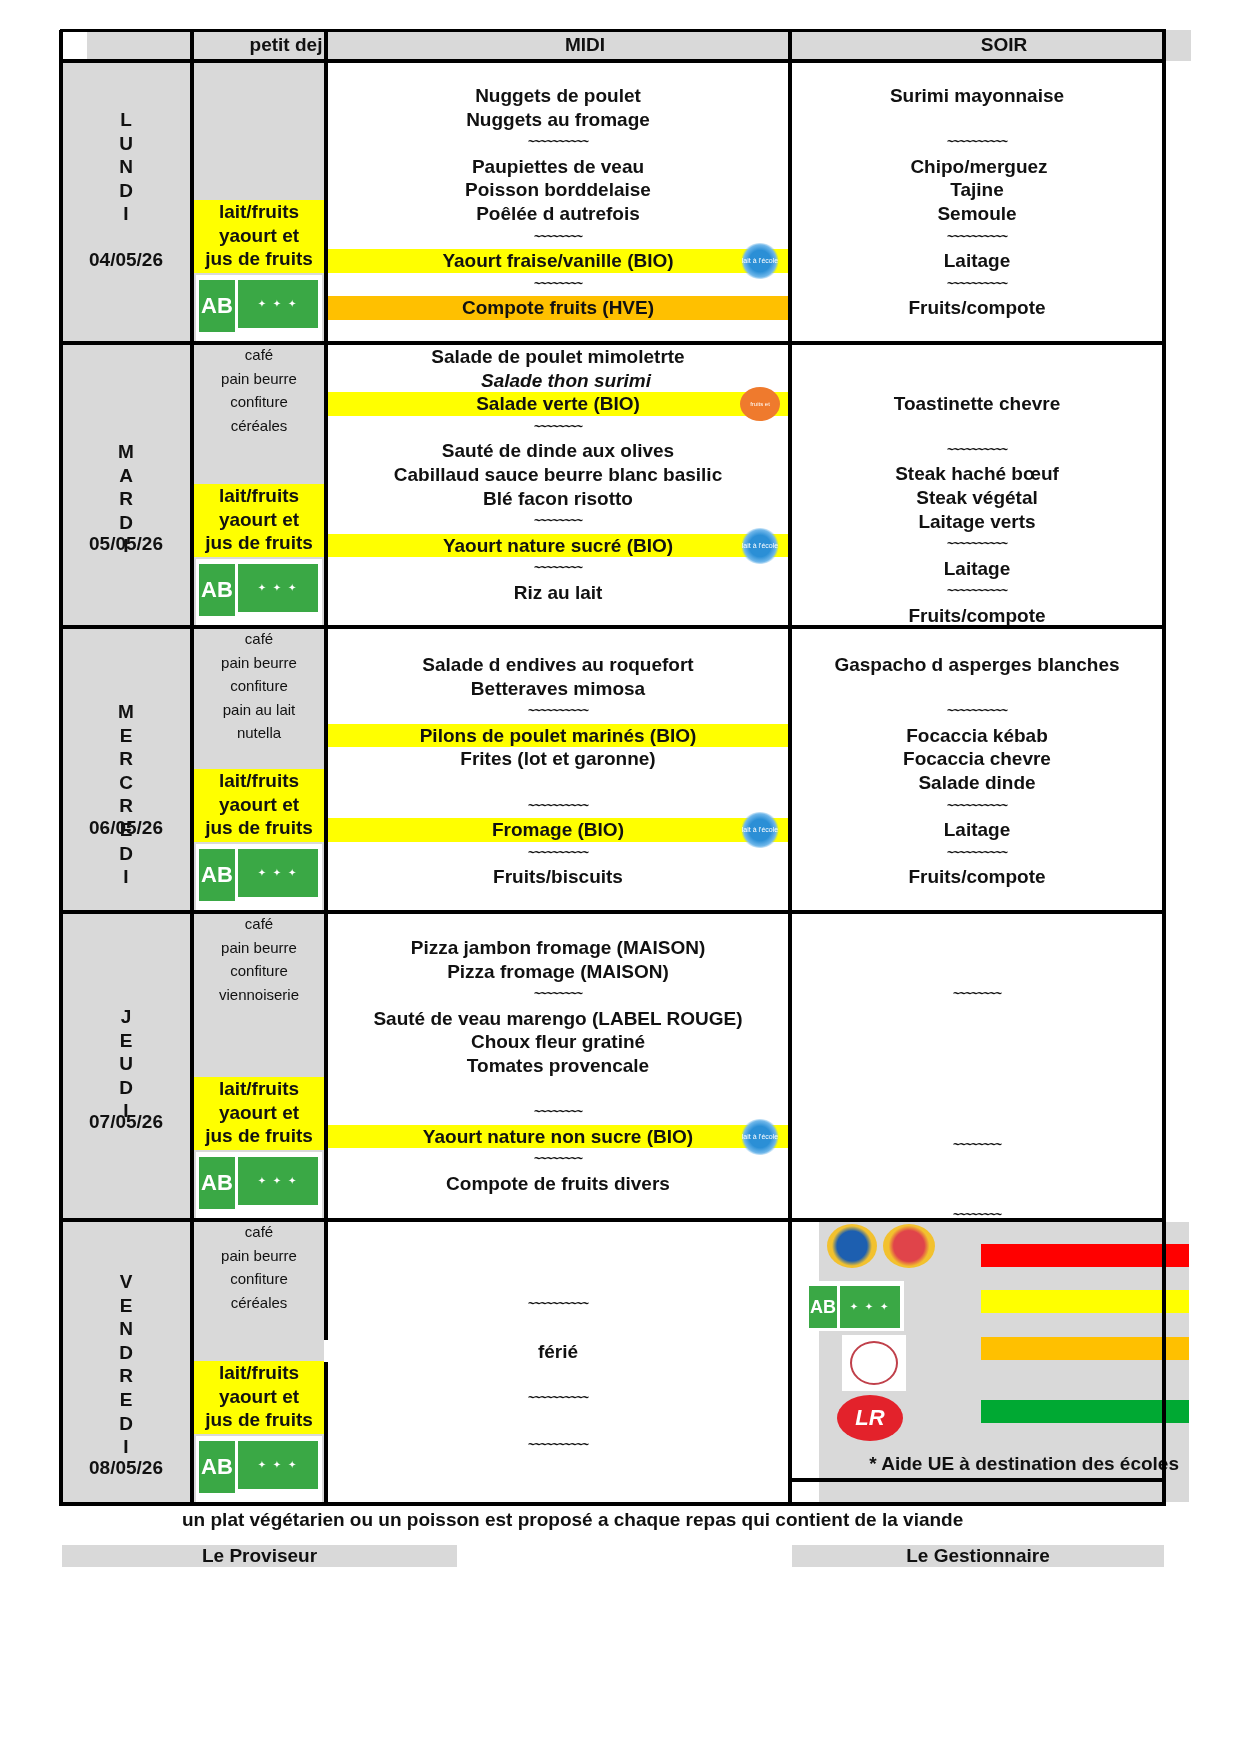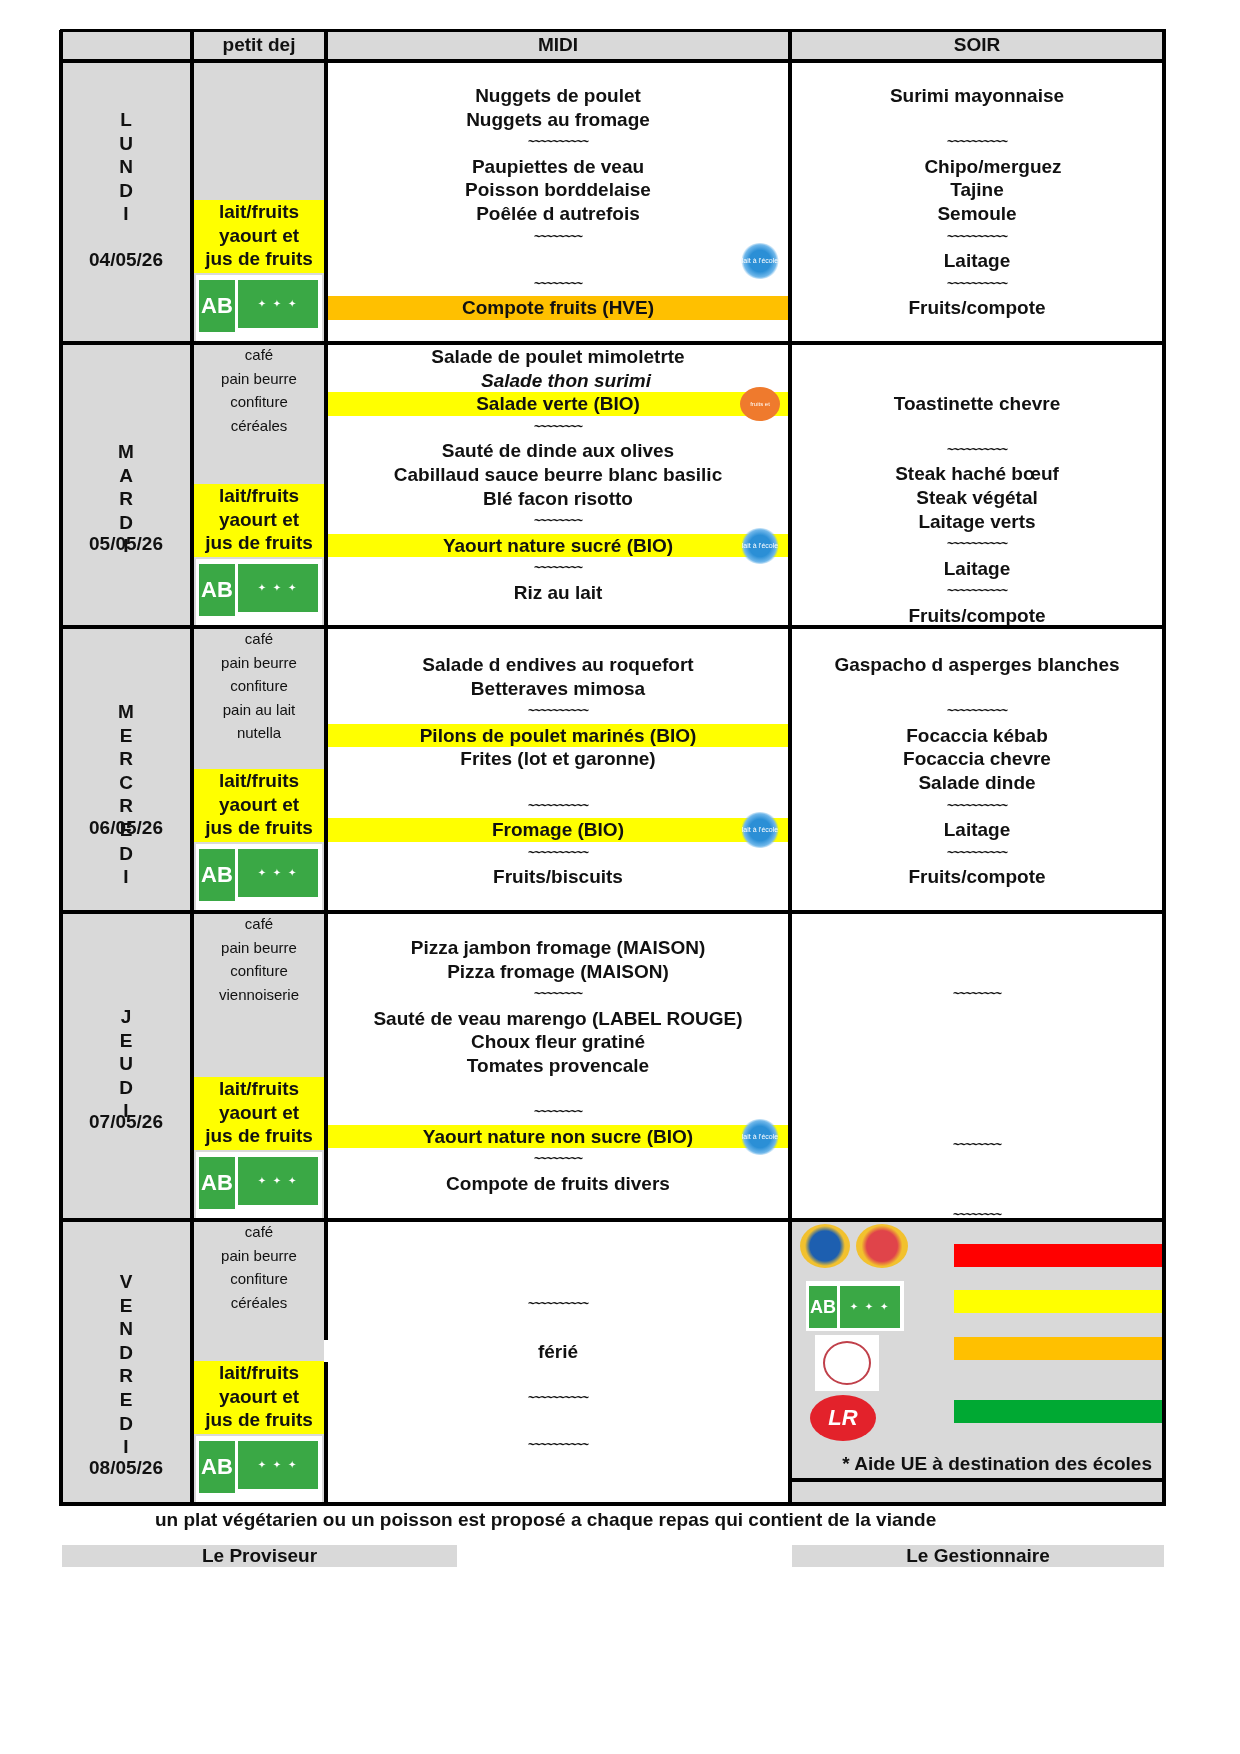--- a/index.html
+++ b/index.html
@@ -1,18 +1,18 @@
 <!DOCTYPE html>
 <html><head>
 <meta charset="utf-8">
 <style>
   html, body { margin:0; padding:0; background:#ffffff; }
   body { width:1240px; height:1754px; position:relative; overflow:hidden;
          font-family:"Liberation Sans", "DejaVu Sans", sans-serif; color:#111; }
-  .abs { position:absolute; }
+  .abs { position:absolute;margin-left:27px; }
   .grey { background:#d9d9d9; }
   .line { position:absolute; font-weight:bold; font-size:19px; line-height:23.6px; height:23.6px;
           text-align:center; white-space:nowrap; overflow:visible; }
   .tilde { font-size:12px; line-height:23.6px; letter-spacing:-1px; }
   .hl-yellow { background:#ffff00; }
   .hl-orange { background:#ffc000; }
   .vborder { position:absolute; background:#000; width:4px; }
   .hborder { position:absolute; background:#000; height:4px; }
   .daycell { position:absolute; left:62px; width:128px; background:#d9d9d9; }
   .dayletters { position:absolute; left:0; width:128px; text-align:center; font-weight:bold; font-size:19px; line-height:23.6px; }
@@ -61,29 +61,30 @@
       </div>
     </div>
     <div class="midicol" style="top:63px;height:278px;">
       <div class="line" style="left:0;width:460px;top:21px;">Nuggets de poulet</div>
       <div class="line" style="left:0;width:460px;top:44.6px;">Nuggets au fromage</div>
       <div class="line tilde" style="left:0;width:460px;top:68.2px;">~~~~~~~~~~</div>
       <div class="line" style="left:0;width:460px;top:91.80000000000001px;">Paupiettes de veau</div>
       <div class="line" style="left:0;width:460px;top:115.4px;">Poisson borddelaise</div>
       <div class="line" style="left:0;width:460px;top:139px;">Poêlée d autrefois</div>
       <div class="line tilde" style="left:0;width:460px;top:162.60000000000002px;">~~~~~~~~</div>
+      <div class="line hl-yellow" style="left:0;width:460px;top:186.20000000000002px;">Yaourt  fraise/vanille (BIO)</div>
       <div class="milk-icon" style="left:412px;top:180.20000000000002px;">lait à l'école</div>
       <div class="line tilde" style="left:0;width:460px;top:209.8px;">~~~~~~~~</div>
       <div class="line hl-orange" style="left:0;width:460px;top:233.4px;">Compote fruits (HVE)</div>
     </div>
     <div class="soircol" style="top:63px;height:278px;">
       <div class="line" style="left:0;width:370px;top:21px;">Surimi mayonnaise</div>
       <div class="line" style="left:0;width:370px;top:44.6px;"></div>
       <div class="line tilde" style="left:0;width:370px;top:68.2px;">~~~~~~~~~~</div>
-      <div class="line" style="left:16px;width:370px;top:91.80000000000001px;">Chipo/merguez</div>
+      <div class="line" style="left:2px;width:370px;top:91.80000000000001px;">Chipo/merguez</div>
       <div class="line" style="left:0;width:370px;top:115.4px;">Tajine</div>
       <div class="line" style="left:0;width:370px;top:139px;">Semoule</div>
       <div class="line tilde" style="left:0;width:370px;top:162.60000000000002px;">~~~~~~~~~~</div>
       <div class="line" style="left:0;width:370px;top:186.20000000000002px;">Laitage</div>
       <div class="line tilde" style="left:0;width:370px;top:209.8px;">~~~~~~~~~~</div>
       <div class="line" style="left:0;width:370px;top:233.4px;">Fruits/compote</div>
     </div>
     <div class="daycell" style="top:345px;height:280px;">
       <div class="dayletters" style="top:95px;">M</div>
       <div class="dayletters" style="top:118.6px;">A</div>

